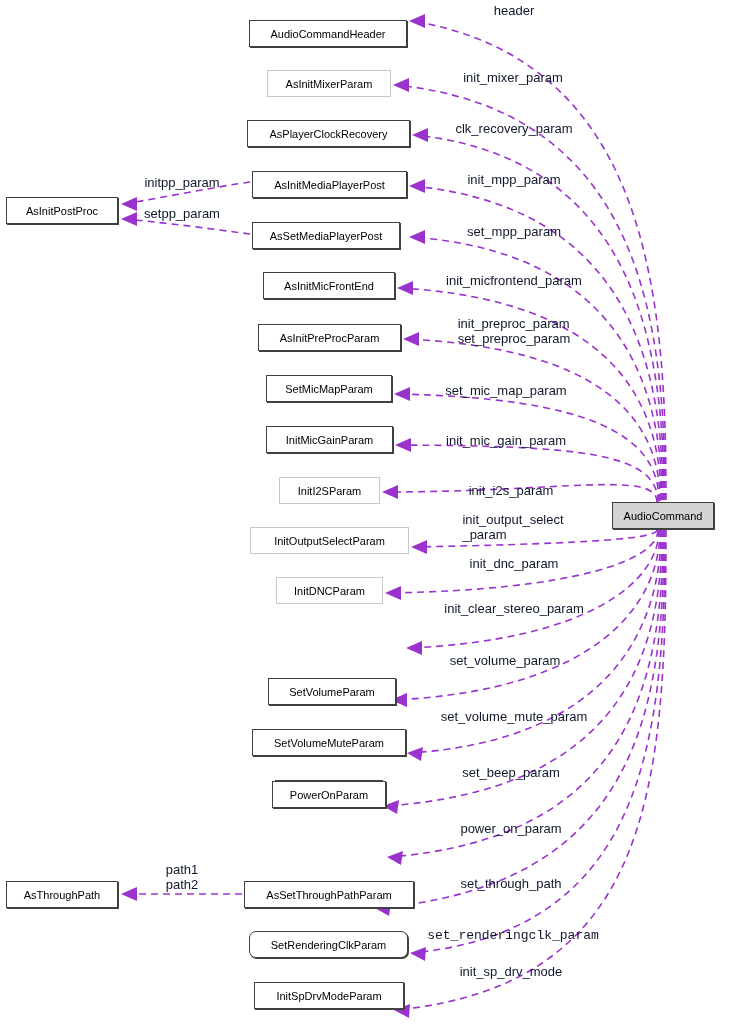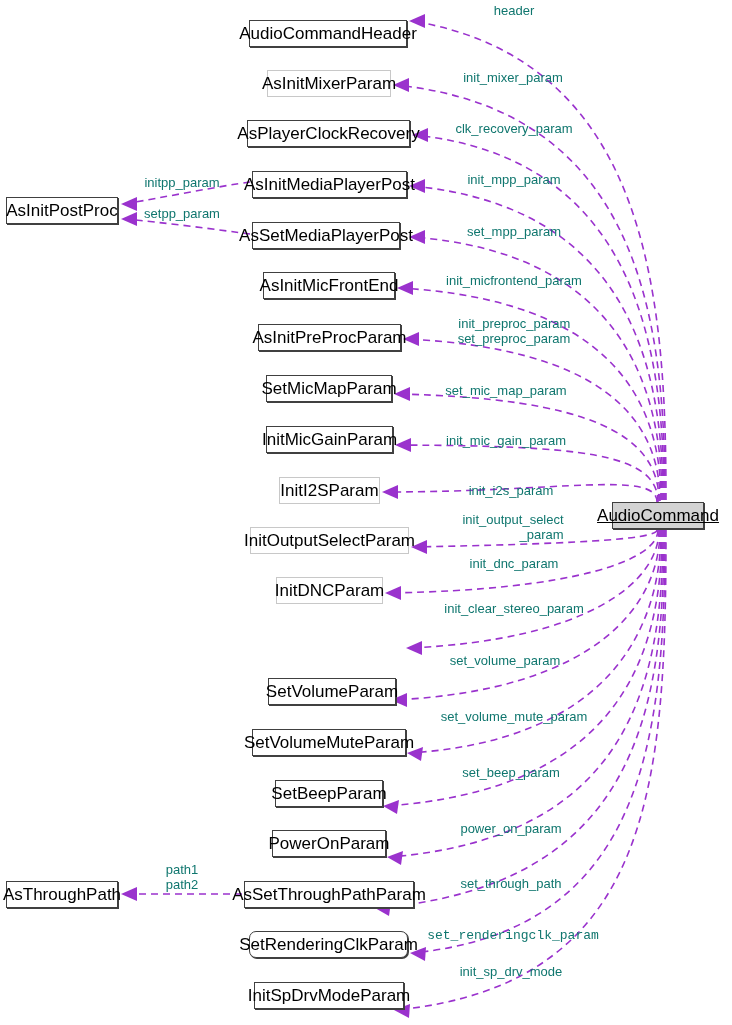--- a/index.html
+++ b/index.html
@@ -26,21 +26,21 @@
     pointer-events: none;
   }
   .node {
     position: absolute;
     box-sizing: border-box;
     background: #ffffff;
     border: 1px solid #404040;
     display: flex;
     align-items: center;
     justify-content: center;
-    font-size: 17px;
+    font-size: 11px;
     color: #000000;
     white-space: nowrap;
     height: 27px;
     letter-spacing: 0px;
   }
   .node.solid {
     border: 1px solid #404040;
     box-shadow: 1px 1px 0 0 #404040;
   }
   .node.faded {
@@ -48,23 +48,23 @@
     box-shadow: none;
   }
   .node.current {
     background: #d3d3d3;
     border: 1px solid #404040;
     box-shadow: 1px 1px 0 0 #404040;
   }
   .edge-label {
     position: absolute;
     font-size: 13px;
-    color: #0f766e;
+    color: #0f172a;
     white-space: nowrap;
-    text-align: right;
+    text-align: left;
     line-height: 15px;
     transform: translateX(-50%);
   }
 </style>
 </head>
 <body>
 
 <div id="diagram">
 
   <svg id="edge-layer" width="732" height="1025" viewBox="0 0 732 1025">
@@ -125,21 +125,21 @@
       <polygon points="375,908 391,902 389,916"></polygon>
       <polygon points="410,953 426,947 425,961"></polygon>
       <polygon points="394,1010 410,1004 409,1018"></polygon>
 
       <polygon points="121,204 137,197 137,211"></polygon>
       <polygon points="121,219 137,212 137,226"></polygon>
       <polygon points="121,894 137,887 137,901"></polygon>
     </g>
   </svg>
 
-  <div class="node current" style="left:612px; top:502px; width:92px;text-decoration:underline;">
+  <div class="node current" style="left:612px; top:502px; width:102px;">
     <span>AudioCommand</span>
   </div>
 
   <div class="node solid" style="left:249px; top:20px; width:158px;">
     <span>AudioCommandHeader</span>
   </div>
 
   <div class="node faded" style="left:267px; top:70px; width:124px;">
     <span>AsInitMixerParam</span>
   </div>
@@ -190,21 +190,21 @@
   </div>
 
   <div class="node solid" style="left:252px; top:729px; width:154px;">
     <span>SetVolumeMuteParam</span>
   </div>
 
   <div class="node solid" style="left:275px; top:780px; width:108px;">
     <span>SetBeepParam</span>
   </div>
 
-  <div class="node solid" style="left:272px; top:830px; width:114px;">
+  <div class="node solid" style="left:272px; top:781px; width:114px;">
     <span>PowerOnParam</span>
   </div>
 
   <div class="node solid" style="left:244px; top:881px; width:170px;">
     <span>AsSetThroughPathParam</span>
   </div>
 
   <div class="node solid" style="left:249px; top:931px; width:159px;border-radius:7px;">
     <span>SetRenderingClkParam</span>
   </div>

